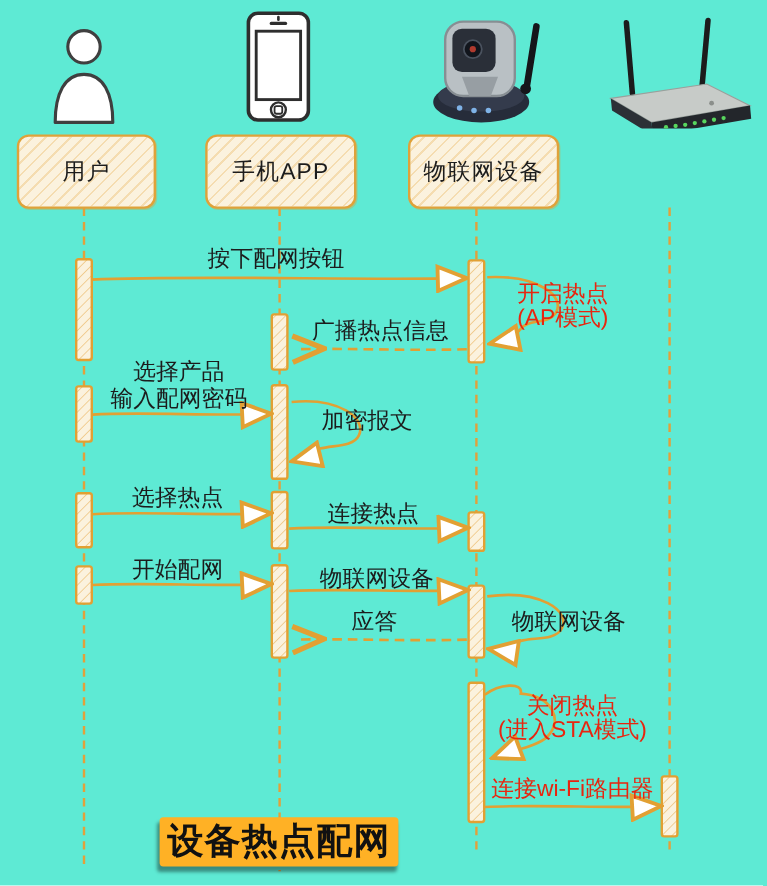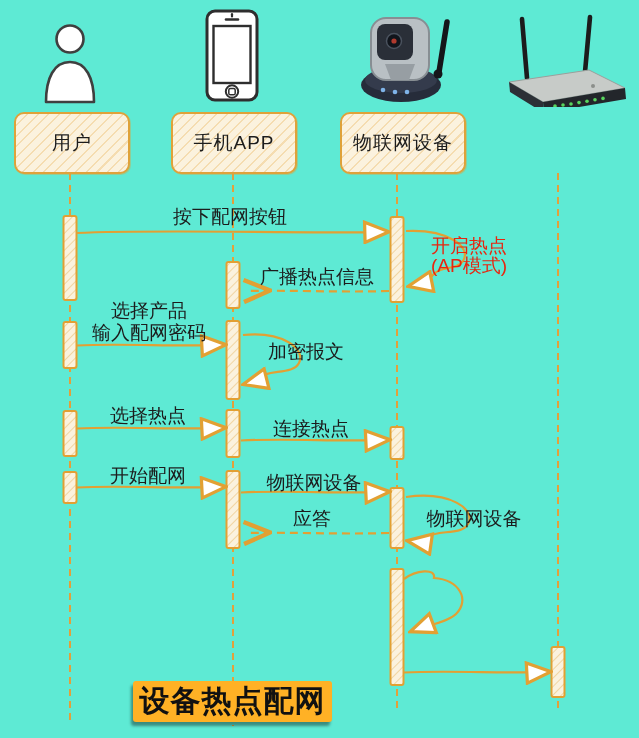--- a/index.html
+++ b/index.html
@@ -149,16 +149,21 @@
     <span>选择产品</span>
     <span>输入配网密码</span>
   </div>
   <div class="msg" style="left:306px;top:342px">加密报文</div>
   <div class="msg" style="left:148px;top:406px">选择热点</div>
   <div class="msg" style="left:311px;top:419px">连接热点</div>
   <div class="msg" style="left:148px;top:466px">开始配网</div>
   <div class="msg" style="left:314px;top:473px">物联网设备</div>
   <div class="msg" style="left:312px;top:509px">应答</div>
   <div class="msg" style="left:474px;top:509px">物联网设备</div>
+  <div class="msg red two" style="left:477px;top:579px">
+    <span>关闭热点</span>
+    <span>(进入STA模式)</span>
+  </div>
+  <div class="msg red" style="left:477px;top:648px">连接wi-Fi路由器</div>
 
   <div class="title-badge">设备热点配网</div>
 
 </div>
 
 </body></html>

